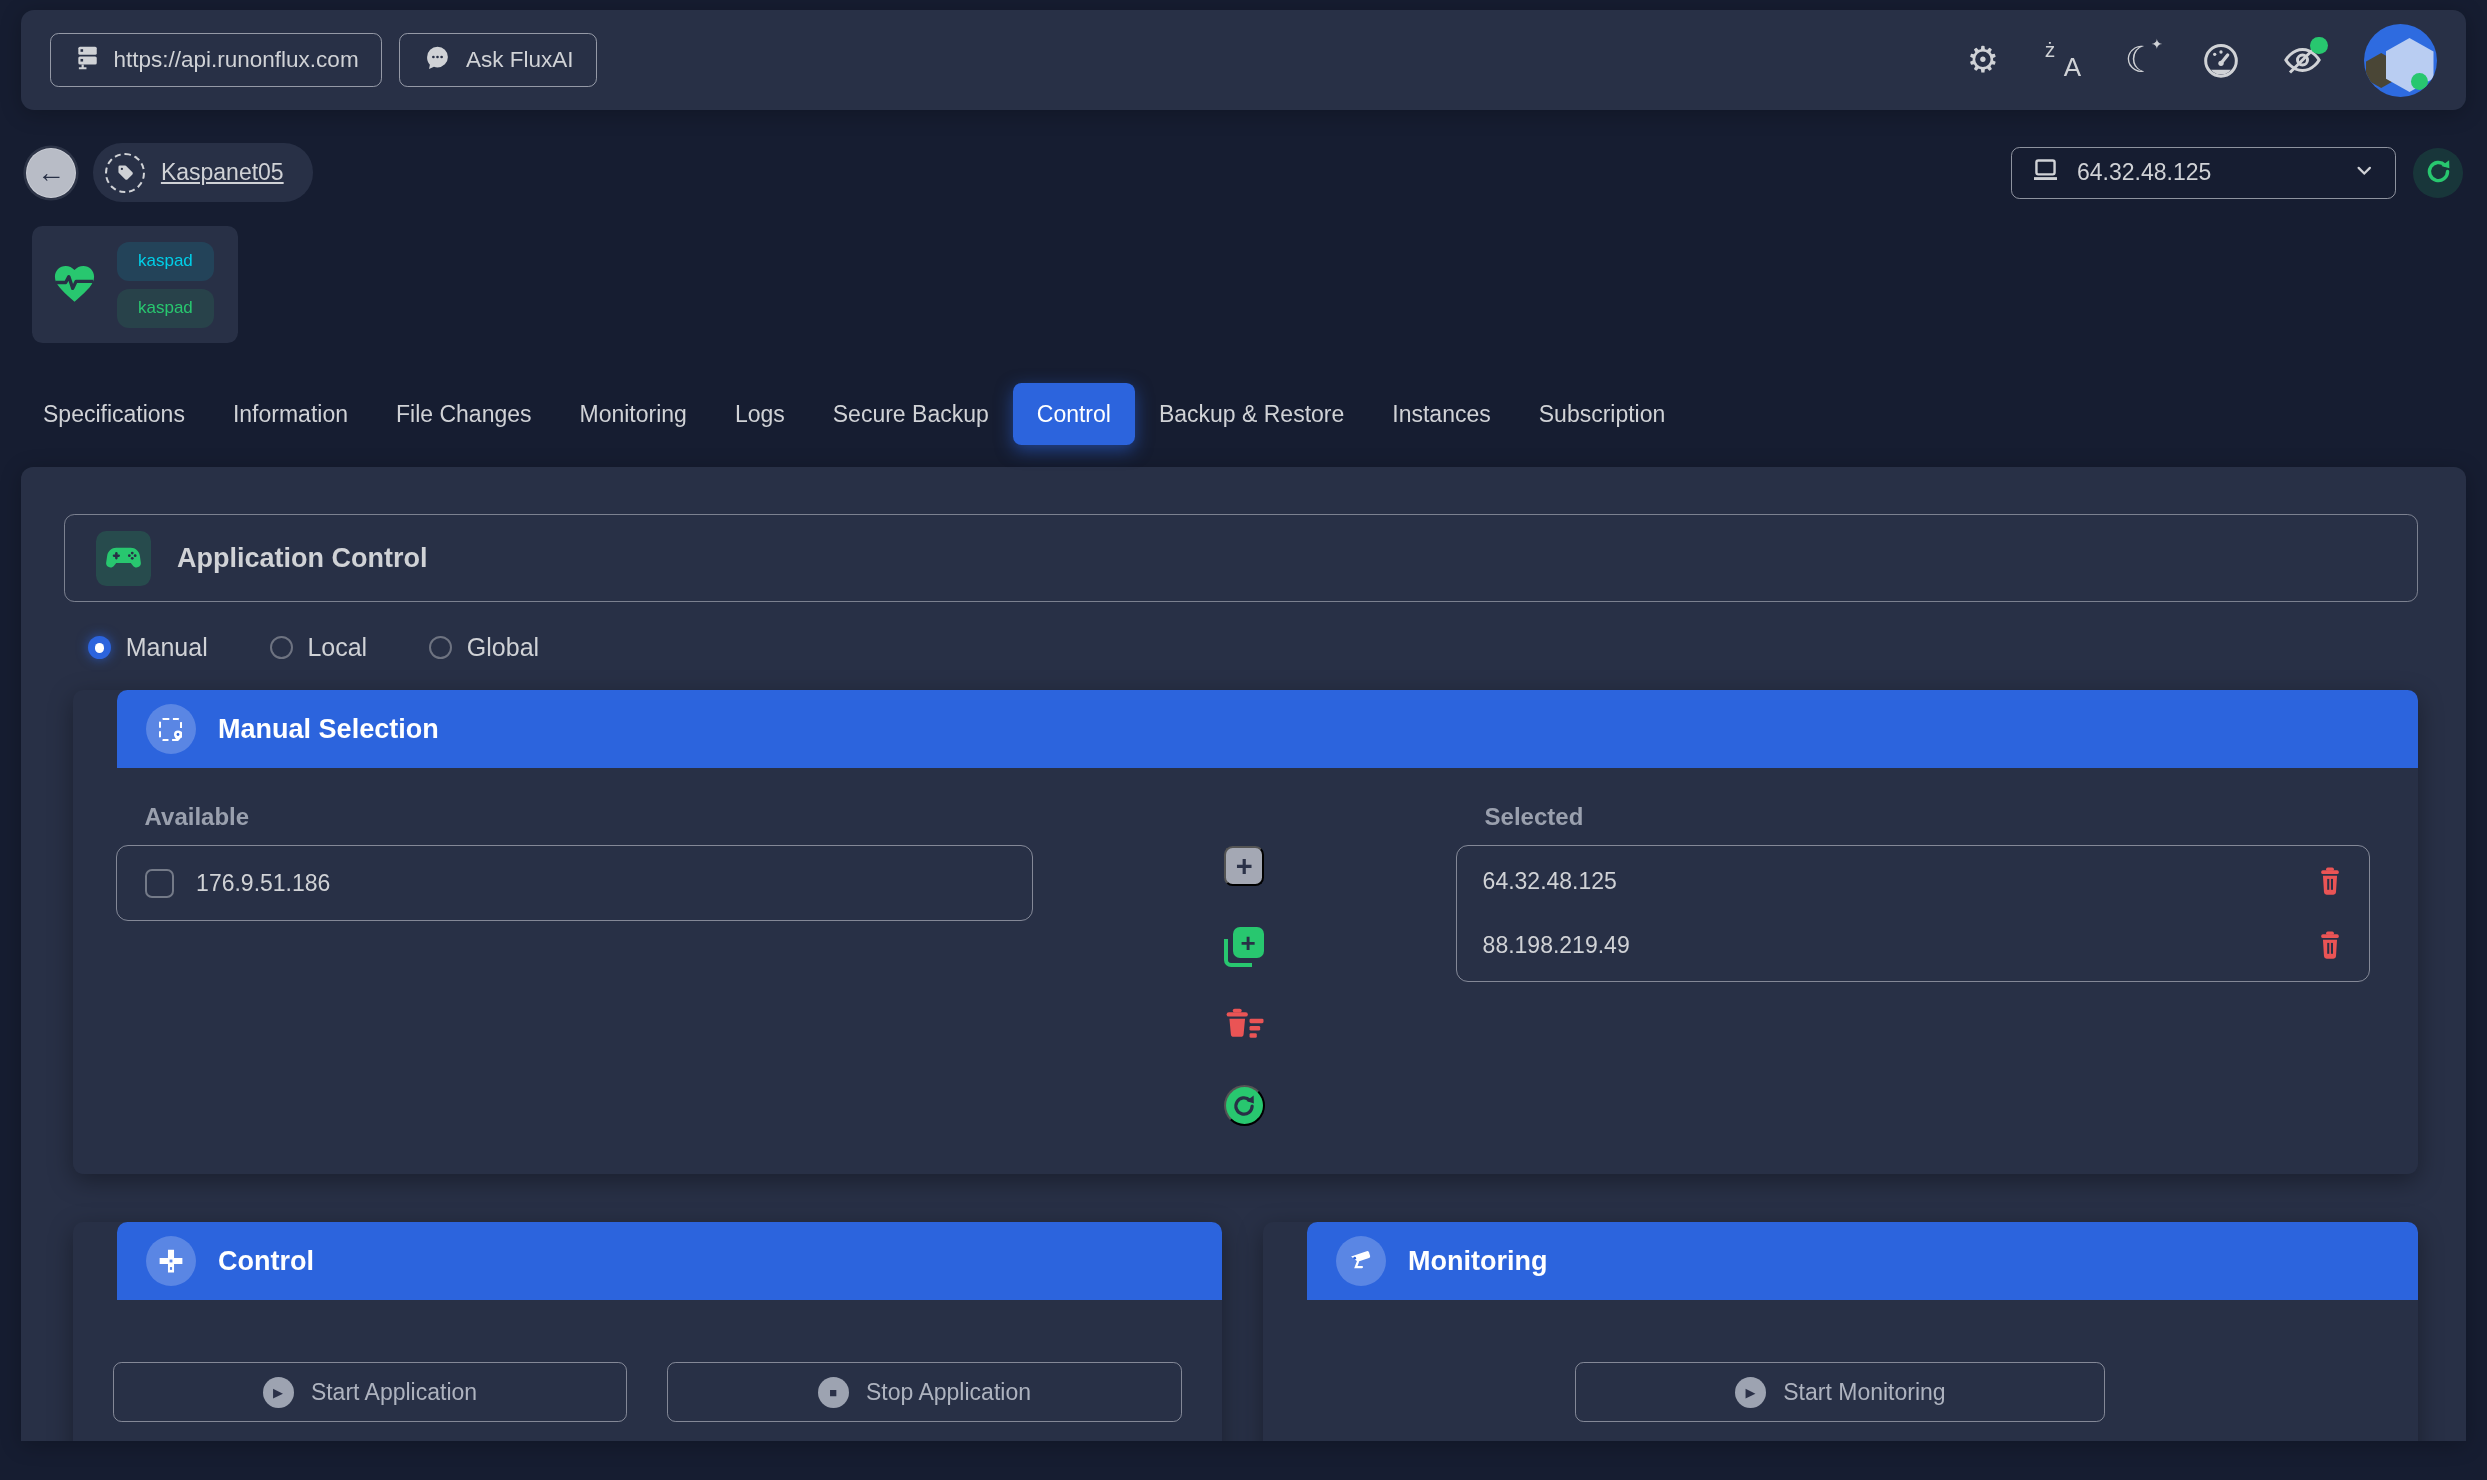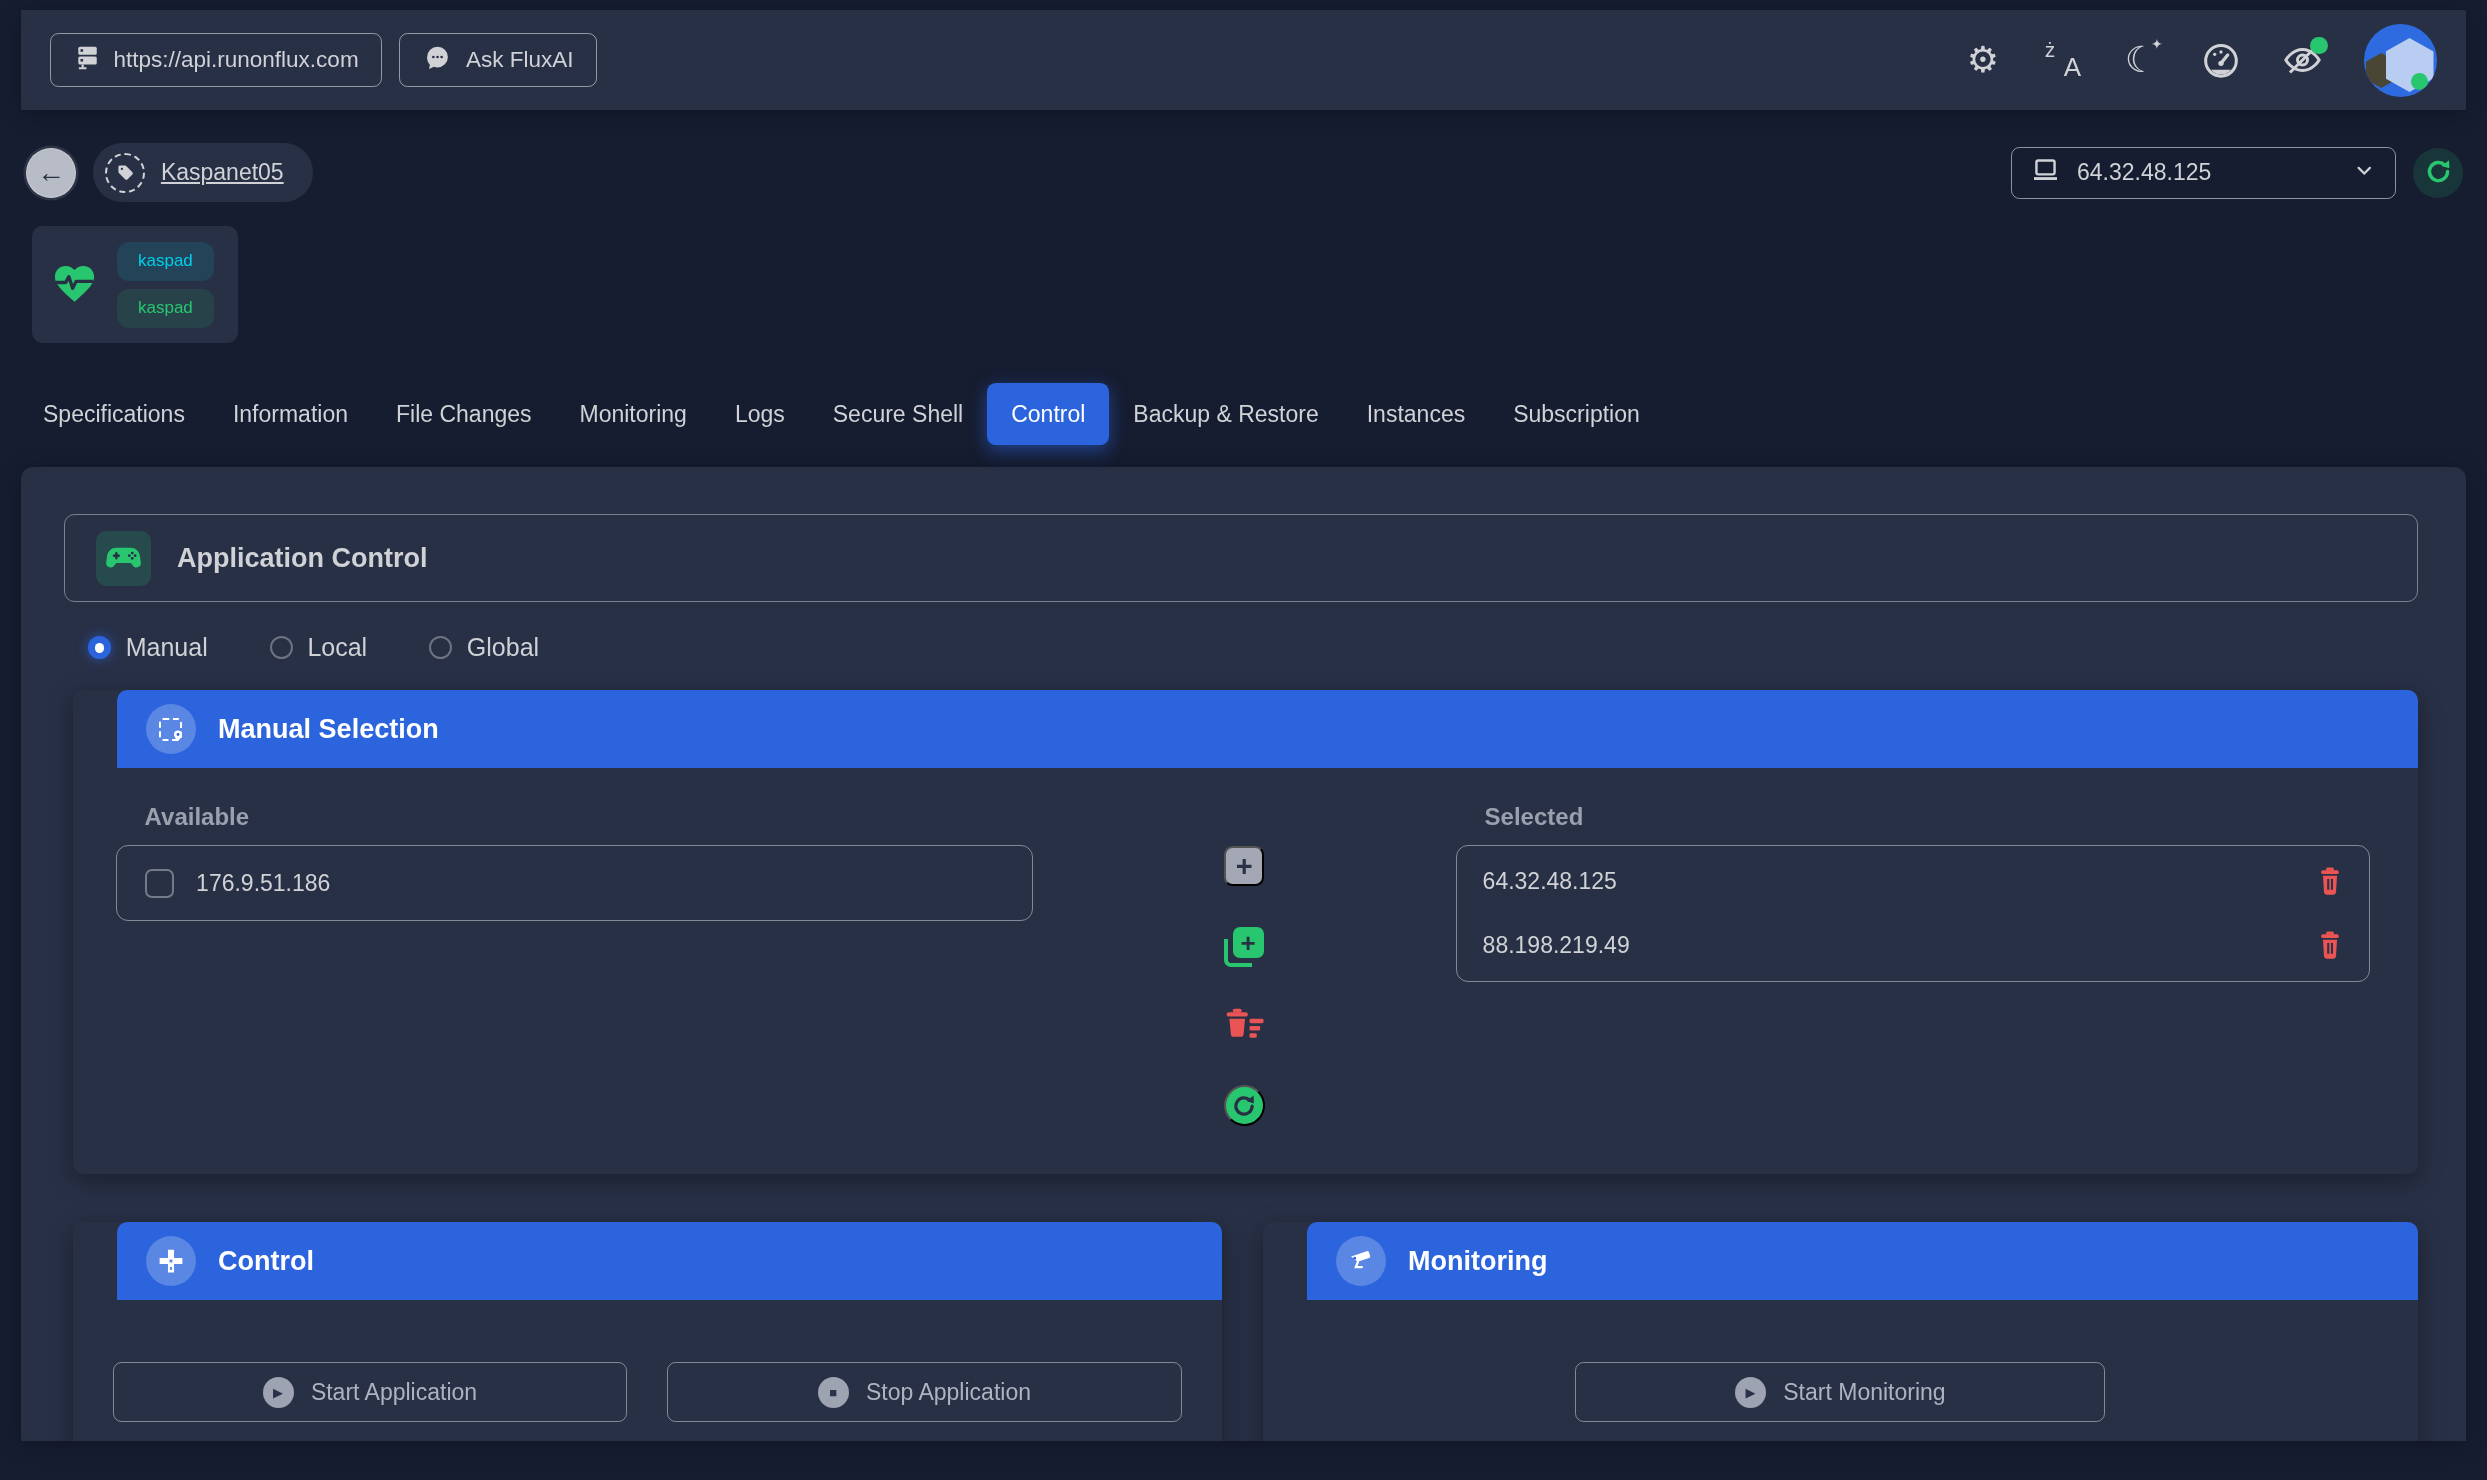--- a/index.html
+++ b/index.html
@@ -5,21 +5,21 @@
   * { box-sizing: border-box; margin: 0; padding: 0; }
   html,body { width: 2487px; height: 1481px; overflow: hidden; }
   body {
     background: #161d31;
     font-family: "Liberation Sans", "DejaVu Sans", sans-serif;
     color: #d0d2d6;
   }
   
   .navbar {
     margin: 10.4px 21px 0 21px; height: 100px;
-    background: #283046; border-radius: 1px;
+    background: #283046; border-radius: 13px;
     display: flex; align-items: center; padding: 0 29px;
     box-shadow: 0 3.5px 21px rgba(0,0,0,.24);
   }
   .nav-left { display: flex; gap: 17.3px; }
   .pill-btn {
     height: 54px; border: 1.7px solid rgba(208,210,218,.65); border-radius: 8.6px;
     display: flex; align-items: center; gap: 14px; padding: 0 22.5px;
     font-size: 22.5px; color: #d0d2d6; background: transparent; cursor: pointer;
   }
   .nav-right { margin-left: auto; display: flex; align-items: center; gap: 40px; }
@@ -314,21 +314,21 @@
   </div>
 </div>
 
 
 <nav class="tabs">
   <div class="tab">Specifications</div>
   <div class="tab">Information</div>
   <div class="tab">File Changes</div>
   <div class="tab">Monitoring</div>
   <div class="tab">Logs</div>
-  <div class="tab">Secure Shell</div>
+  <div class="tab">Secure Backup</div>
   <div class="tab active">Control</div>
   <div class="tab">Backup &amp; Restore</div>
   <div class="tab">Instances</div>
   <div class="tab">Subscription</div>
 </nav>
 
 
 <main class="content">
 
   <div class="panel-header">

